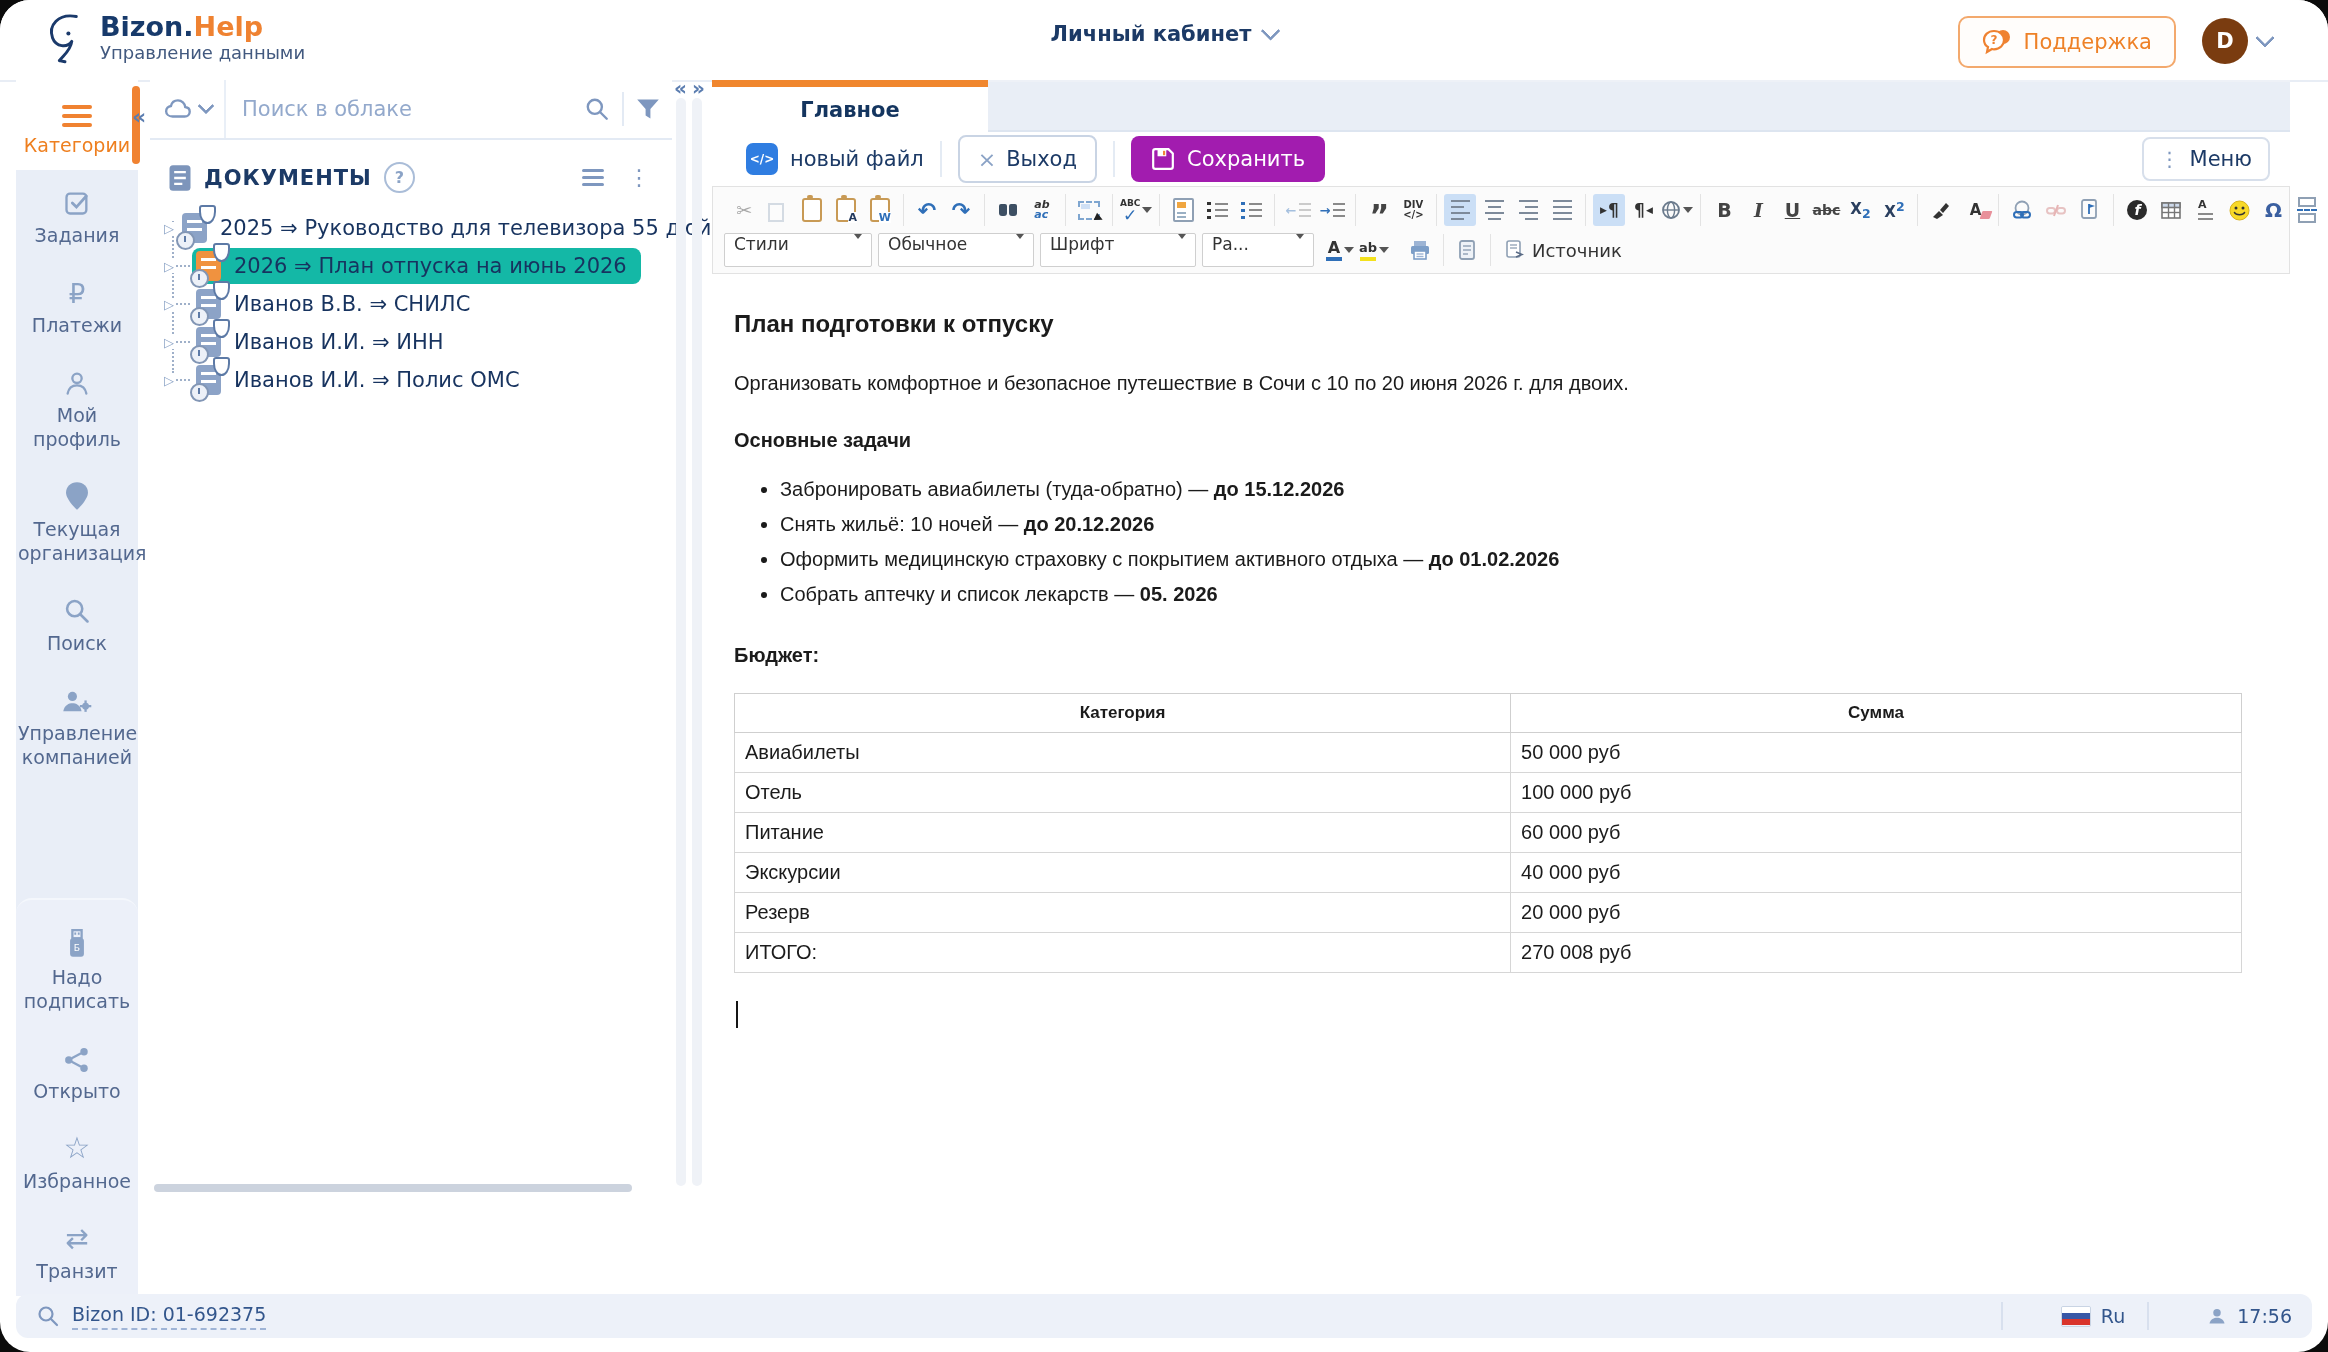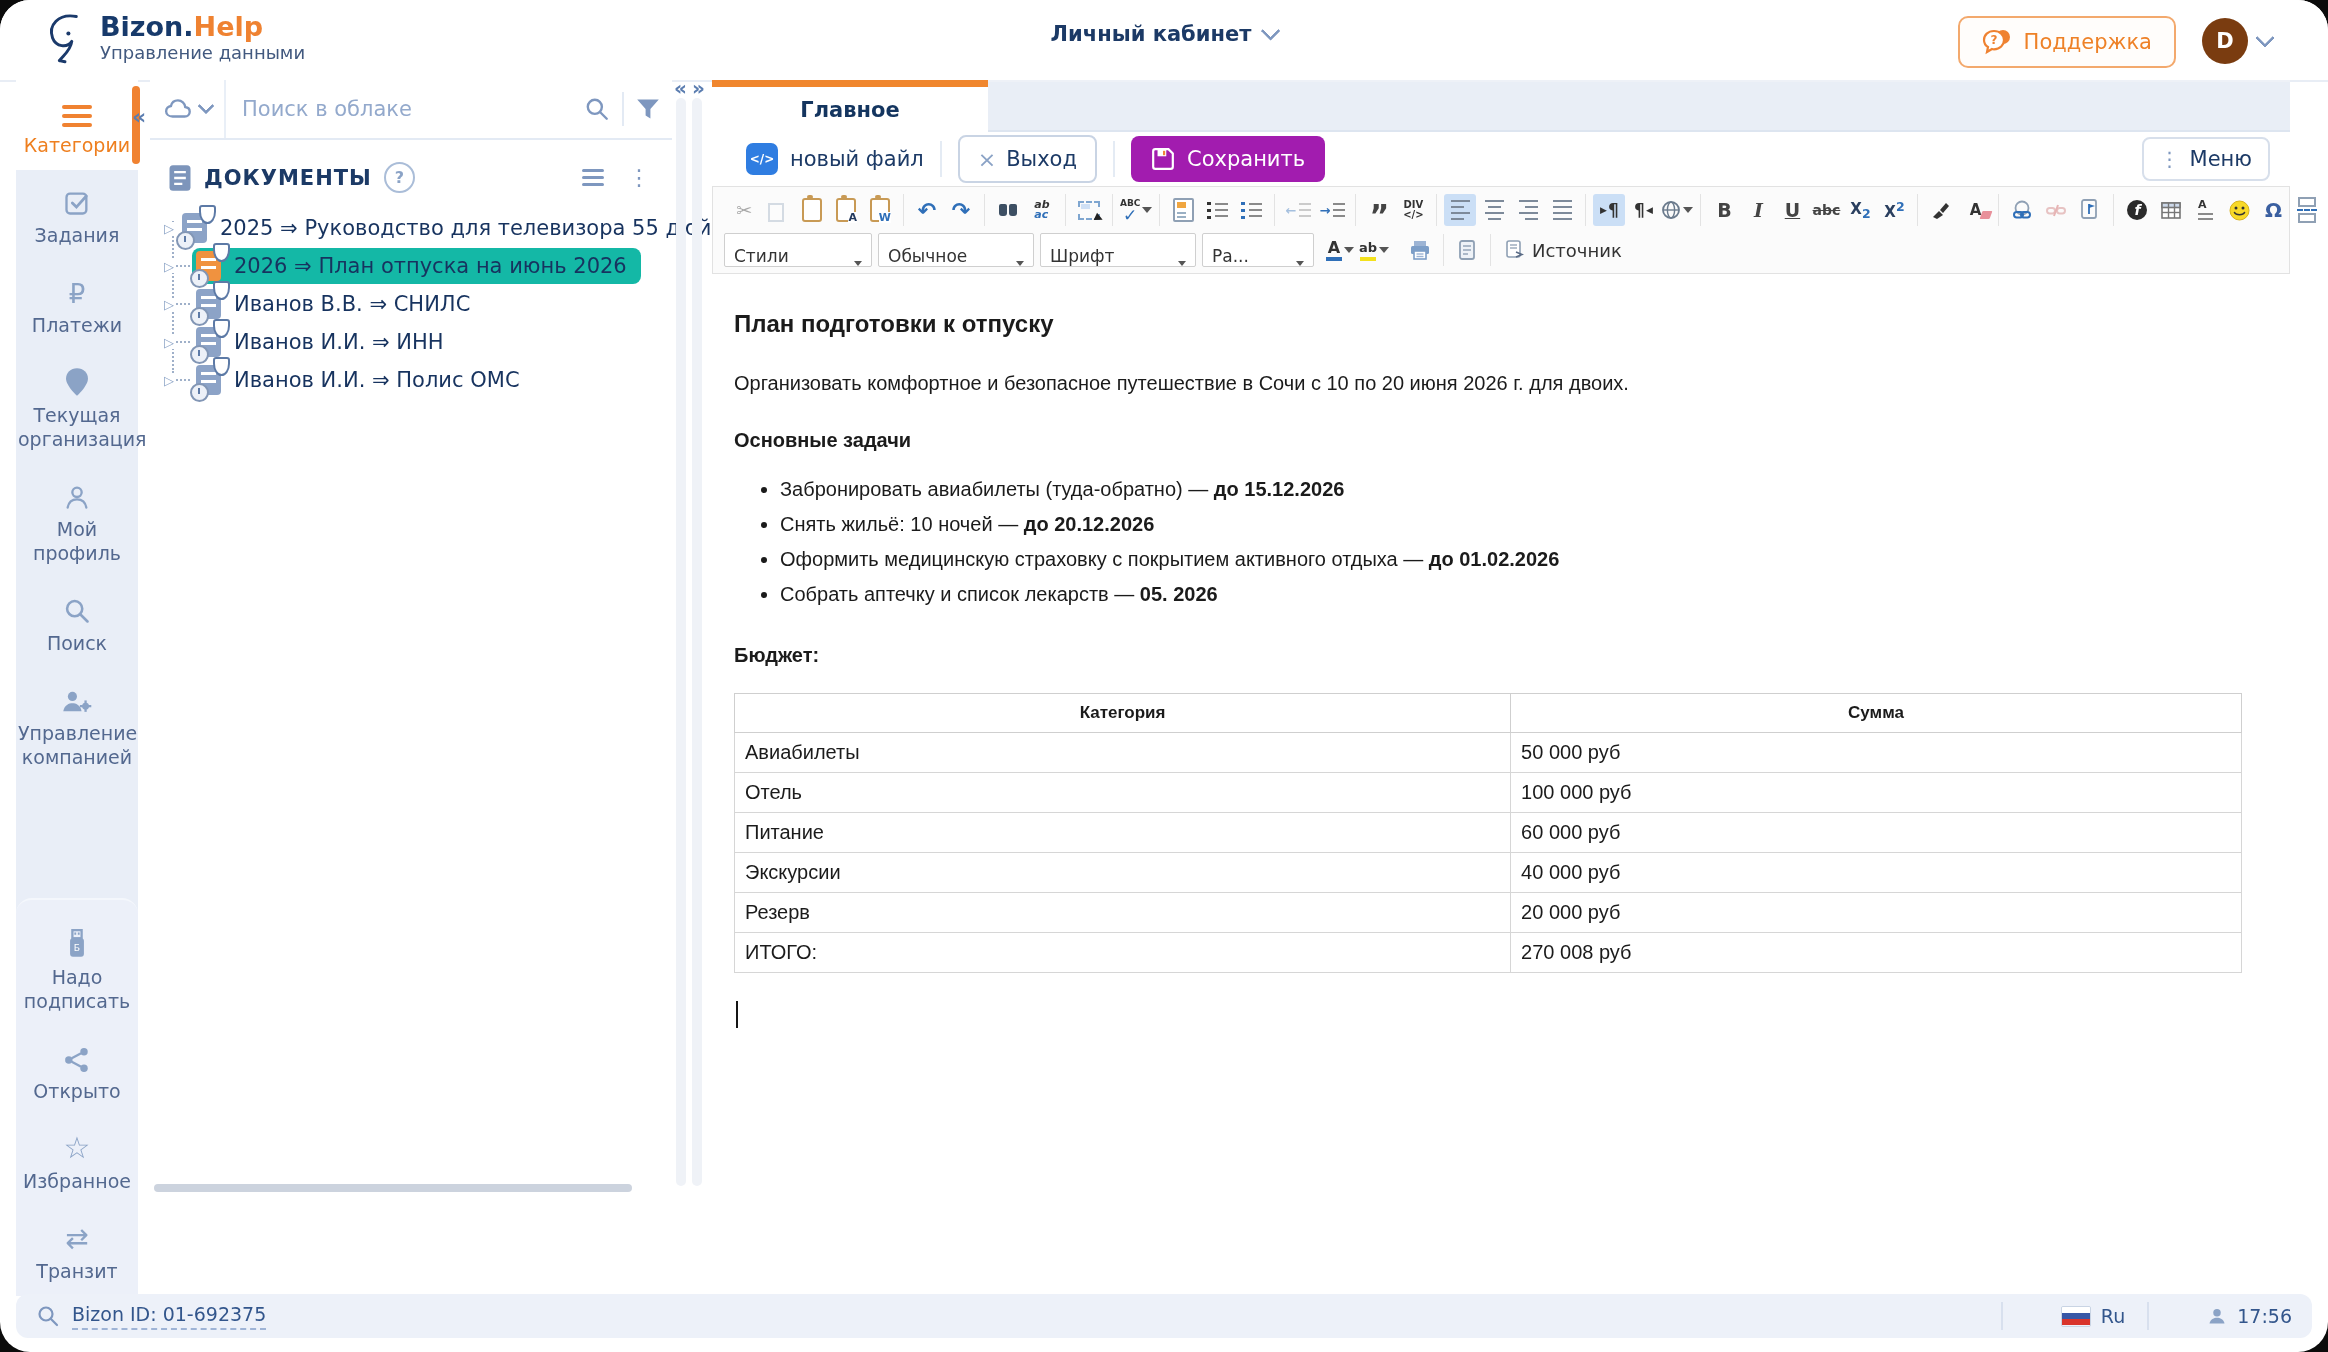--- a/index.html
+++ b/index.html
@@ -155,21 +155,21 @@
   .ers::after{content:"";position:absolute;right:-10px;bottom:0;width:10px;height:8px;background:#e8909a;transform:skewX(-20deg);border-radius:1px;}
   .flashc{width:20px;height:20px;border-radius:50%;background:#2b2b2b;color:#fff;font-style:italic;font-weight:bold;
           font-size:14px;display:flex;align-items:center;justify-content:center;}
   .hrico{display:flex;flex-direction:column;gap:3px;}
   .hrico .a{font-size:11px;line-height:10px;font-weight:bold;color:#333;}
   .hrico i{width:15px;height:2px;background:#8a8a8a;}
   .pgbr{display:flex;flex-direction:column;align-items:center;gap:2px;}
   .pgbr i{width:14px;height:6px;border:2px solid #8fa0b4;background:#fff;}
   .pgbr .dash{width:20px;height:0;border:none;border-top:2px dashed #2f6fb8;}
   .omg{font-size:20px;font-weight:bold;color:#3a5fa0;}
-  .ckcombo{display:flex;align-items:flex-end;justify-content:space-between;height:32px;border:1px solid #cfcfcf;border-radius:2px;
+  .ckcombo{display:flex;align-items:flex-start;justify-content:space-between;height:32px;border:1px solid #cfcfcf;border-radius:2px;
            background:#fff;padding:0 9px;margin:0 3px;font-size:17px;color:#333;cursor:pointer;}
   .ckcombo .cc{border-top:5px solid #555;border-left:4px solid transparent;border-right:4px solid transparent;margin-left:12px;}
   .fc{display:flex;flex-direction:column;align-items:center;gap:2px;}
   .fc .a{font-size:16px;line-height:15px;font-weight:bold;color:#333;}
   .fc .bar{width:16px;height:4px;background:#2f6fb8;}
   .fc .bar.y{background:#f3e11c;}
   .srcbtn{display:flex;align-items:center;gap:8px;padding:0 8px;font-size:18px;color:#333;cursor:pointer;}
 
   
   .content{flex:1;background:#fff;padding:30px 44px 0 22px;overflow:hidden;
@@ -251,34 +251,34 @@
       <div>Задания</div>
     </div>
     <div class="side-item">
       <div class="sic">
           <span class="glyph-ic">₽</span>
         </div>
       <div>Платежи</div>
     </div>
     <div class="side-item">
       <div class="sic">
-          <svg width="26" height="30" viewBox="0 0 22 26">
-            <path d="M11 1 C5.5 1 1.5 5 1.5 10 C1.5 16.5 11 25 11 25 C11 25 20.5 16.5 20.5 10 C20.5 5 16.5 1 11 1 Z" fill="#8ba3c6"></path>
-          </svg>
-        </div>
-      <div>Текущая организация</div>
-    </div>
-    <div class="side-item">
-      <div class="sic">
           <svg width="28" height="28" viewBox="0 0 24 24">
             <circle cx="12" cy="8" r="4" fill="none" stroke="#8ba3c6" stroke-width="2"></circle>
             <path d="M4 21 C5 15.5 9 14 12 14 C15 14 19 15.5 20 21" fill="none" stroke="#8ba3c6" stroke-width="2" stroke-linecap="round"></path>
           </svg>
         </div>
       <div>Мой профиль</div>
+    </div>
+    <div class="side-item">
+      <div class="sic">
+          <svg width="26" height="30" viewBox="0 0 22 26">
+            <path d="M11 1 C5.5 1 1.5 5 1.5 10 C1.5 16.5 11 25 11 25 C11 25 20.5 16.5 20.5 10 C20.5 5 16.5 1 11 1 Z" fill="#8ba3c6"></path>
+          </svg>
+        </div>
+      <div>Текущая организация</div>
     </div>
     <div class="side-item">
       <div class="sic">
           <svg width="28" height="28" viewBox="0 0 24 24">
             <circle cx="10" cy="10" r="6.5" fill="none" stroke="#8ba3c6" stroke-width="2.2"></circle>
             <line x1="15" y1="15" x2="21" y2="21" stroke="#8ba3c6" stroke-width="2.2" stroke-linecap="round"></line>
           </svg>
         </div>
       <div>Поиск</div>
     </div>

